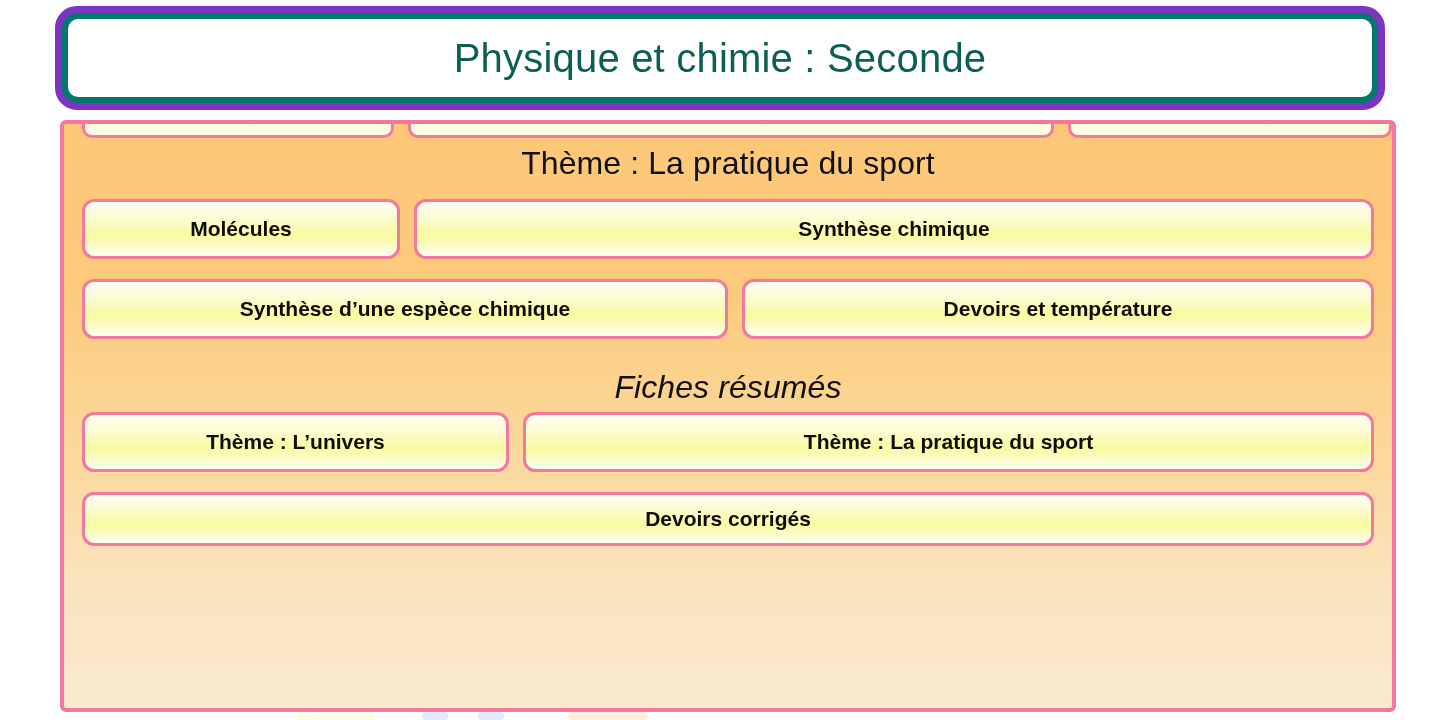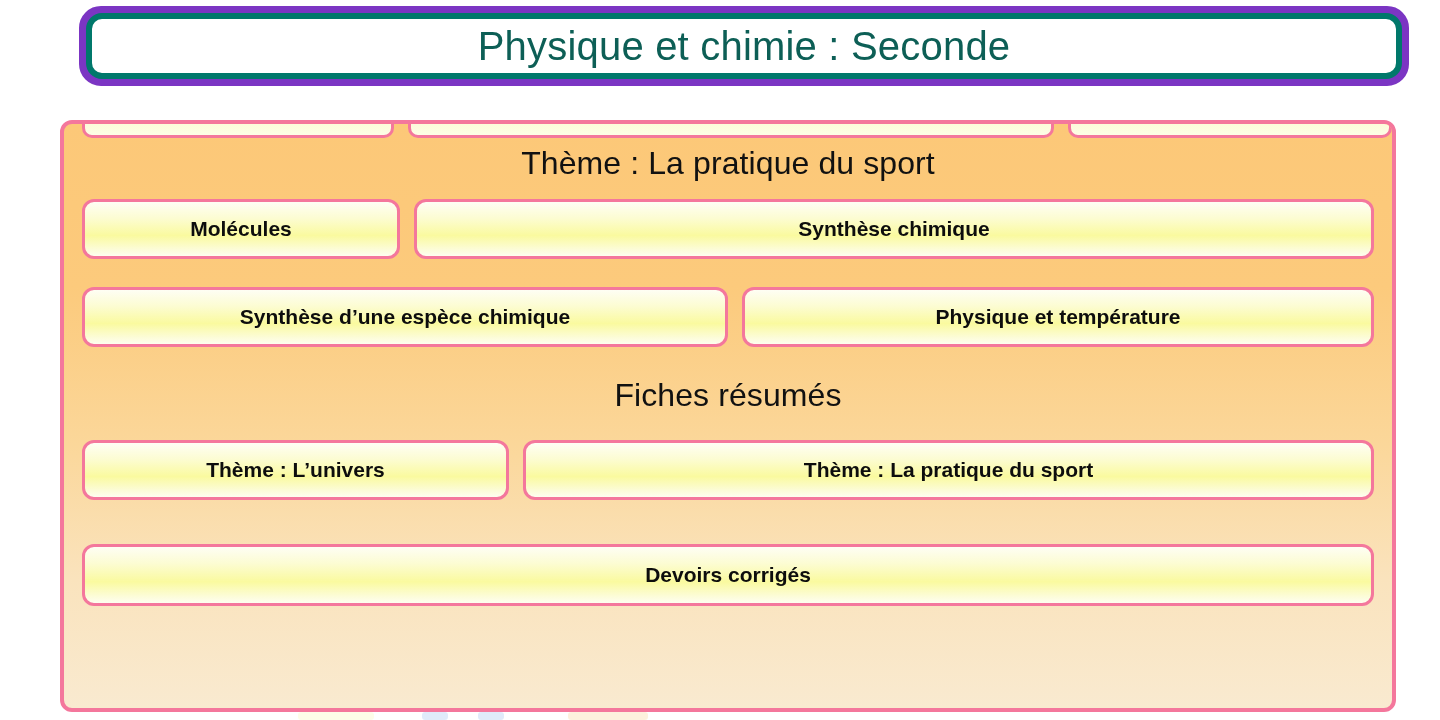--- a/index.html
+++ b/index.html
@@ -17,21 +17,21 @@
 
   
   #content-panel {
     position: absolute;
     left: 60px;
     top: 120px;
     width: 1336px;
     height: 592px;
     box-sizing: border-box;
     border: 4px solid #f4779c;
-    border-radius: 12px;
+    border-radius: 6px;
     background: linear-gradient(to bottom, #fcc878 0%, #fcca7c 28%, #fbd79a 55%, #fae3bd 78%, #f9ead0 100%);
     overflow: hidden;
   }
 
   
   .ghost-row {
     position: absolute;
     left: 0;
     top: -44px;
     width: 100%;
@@ -61,32 +61,32 @@
   
   .section-heading {
     text-align: center;
     color: #111111;
     font-size: 32px;
     font-weight: 400;
     line-height: 1.15;
     letter-spacing: 0.1px;
   }
   #heading-theme   { margin: 5px 0 0 0; }
-  #heading-fiches  { margin: 30px 0 0 0; }
+  #heading-fiches  { margin: 30px 0 0 0; font-style: italic; }
   #heading-devoirs { margin: 30px 0 0 0; }
 
   
   .btn-row {
     display: flex;
     align-items: stretch;
     gap: 14px;
     margin-top: 17px;
   }
-  .btn-row.row2 { margin-top: 28px; }
-  .btn-row.fiches { margin-top: 26px; }
+  .btn-row.row2 { margin-top: 20px; }
+  .btn-row.fiches { margin-top: 6px; }
   .btn-row.devoirs { margin-top: 20px; }
 
   .pill {
     border: 3px solid #f4779c;
     border-radius: 12px;
     background: linear-gradient(to bottom,
                 #fefef4 0%,
                 #fcfcd2 30%,
                 #fafa9f 62%,
                 #fcfcd8 88%,
@@ -112,29 +112,29 @@
   
   .w-synthese  { flex: 0 0 646px; }
   .w-pression  { flex: 1 1 auto; }
 
   
   .w-univers   { flex: 0 0 427px; }
   .w-sante     { flex: 0 0 427px; }
   .w-sport     { flex: 1 1 auto; }
 
   
-  .w-devoirs   { flex: 1 1 auto; height: 62px; margin-top: 24px; }
+  .w-devoirs   { flex: 1 1 auto; height: 54px; }
 
   
   #title-bar {
     position: absolute;
-    left: 79px;
+    left: 55px;
     top: 6px;
     width: 1330px;
-    height: 80px;
+    height: 104px;
     box-sizing: border-box;
     border: 7px solid #7b35c3;
     border-radius: 22px;
     background: #7b35c3;
     padding: 0;
     z-index: 5;
   }
   #title-bar-inner {
     width: 100%;
     height: 100%;
@@ -190,21 +190,21 @@
 
     <div class="section-heading" id="heading-theme">Thème : La pratique du sport</div>
 
     <div class="btn-row row1">
       <div class="pill w-molecules">Molécules</div>
       <div class="pill w-reaction">Synthèse chimique</div>
     </div>
 
     <div class="btn-row row2">
       <div class="pill w-synthese">Synthèse d’une espèce chimique</div>
-      <div class="pill w-pression">Physique et température</div>
+      <div class="pill w-pression">Devoirs et température</div>
     </div>
 
     <div class="section-heading" id="heading-fiches">Fiches résumés</div>
 
     <div class="btn-row fiches">
       <div class="pill w-univers">Thème : L’univers</div>
       <div class="pill w-sport">Thème : La pratique du sport</div>
     </div>
 
 

